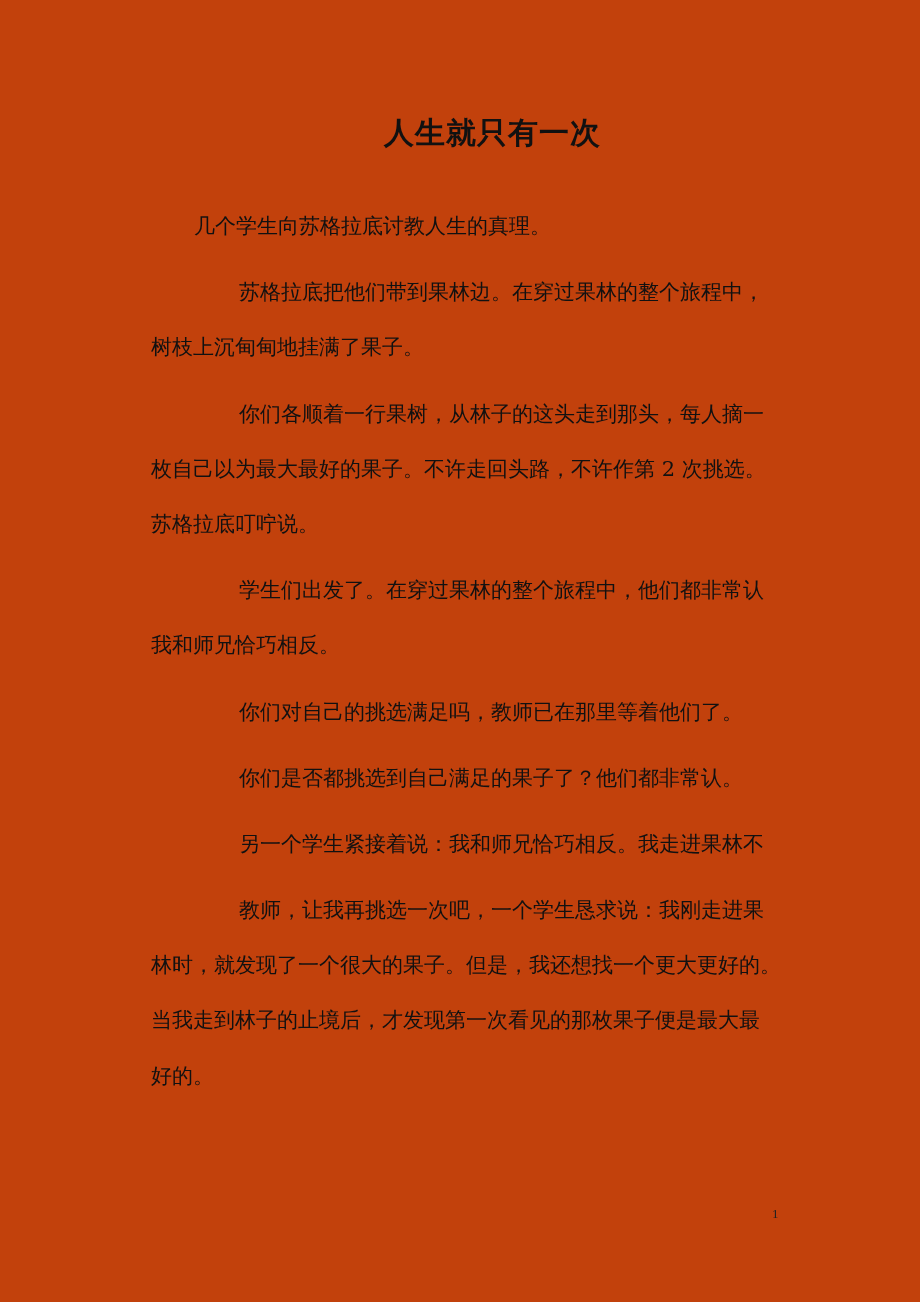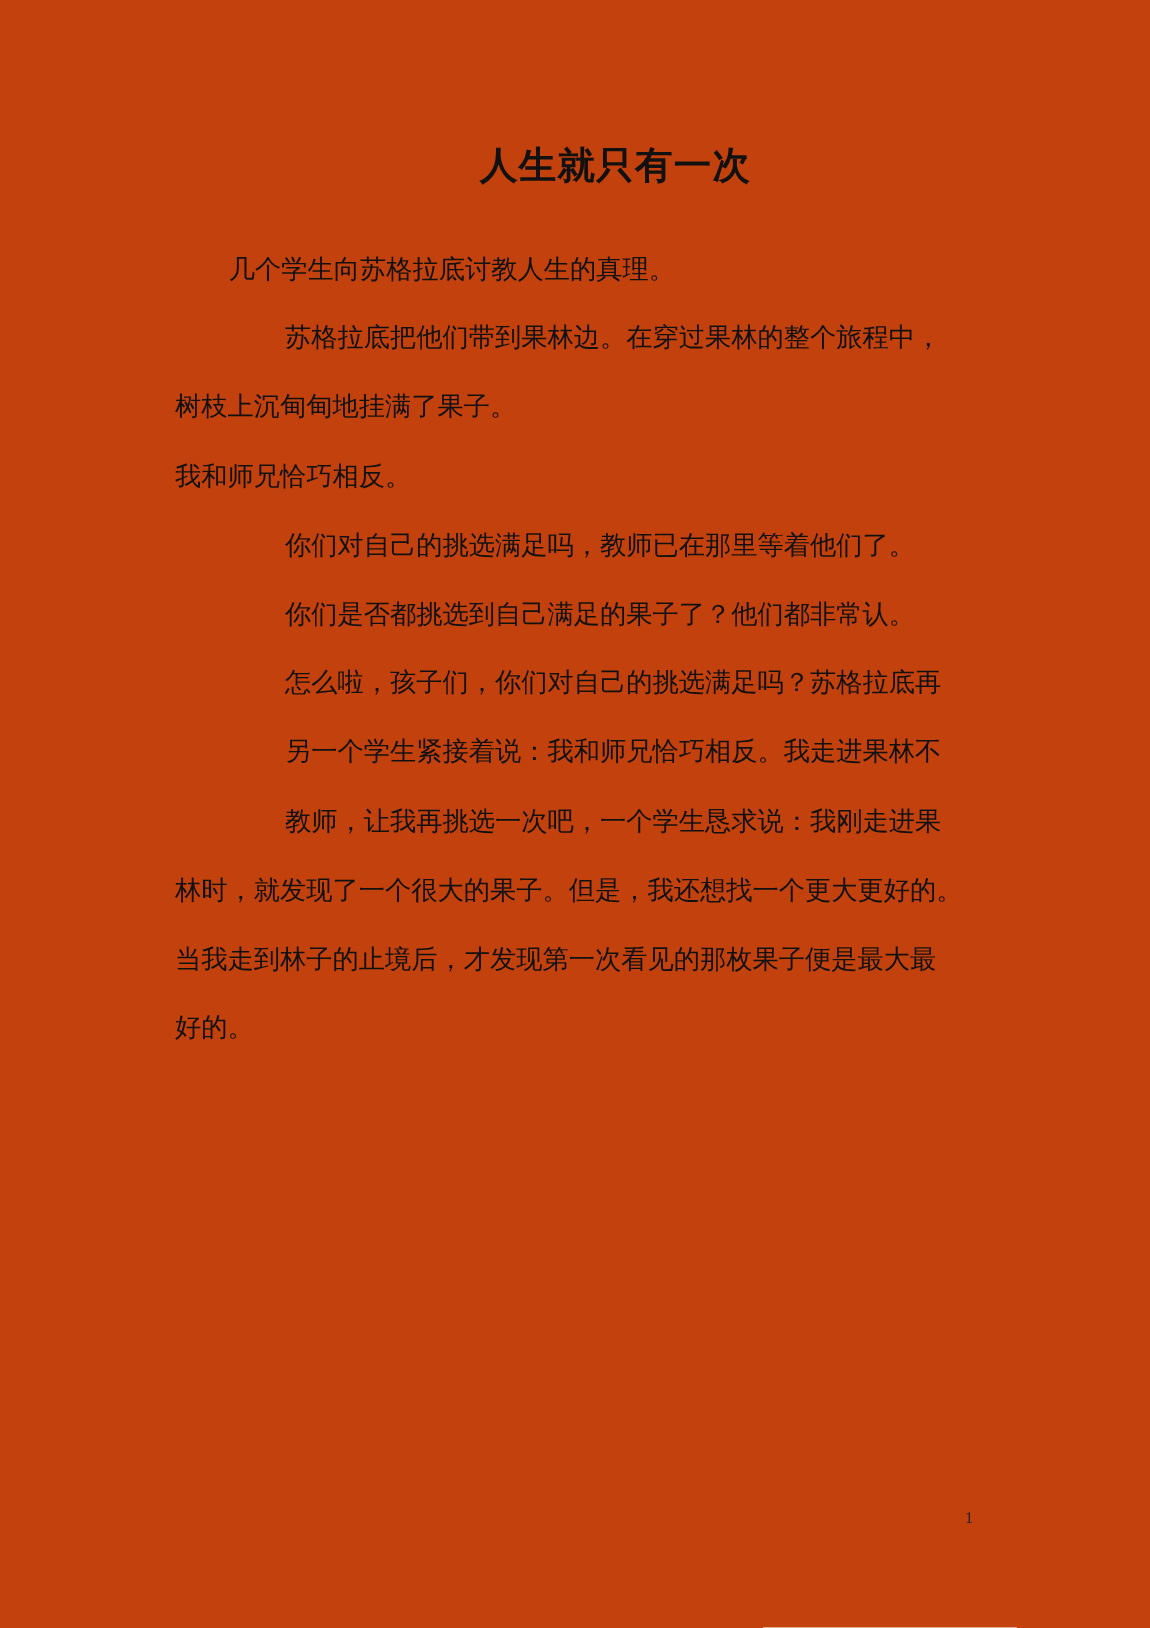--- a/index.html
+++ b/index.html
@@ -34,21 +34,21 @@
     letter-spacing: 1px;
     margin: 0;
   }
   .body {
     position: absolute;
     left: 140px;
     top: 188px;
     width: 660px;
   }
   .para {
-    margin: 0;
+    margin: 11px;
     font-size: 21px;
     line-height: 55.2px;
     text-align: justify;
     white-space: normal;
   }
   .line {
     display: block;
     white-space: nowrap;
     height: 55.2px;
     line-height: 55.2px;
@@ -72,30 +72,35 @@
 
   <div class="body">
     <p class="para">
       <span class="line indent1">几个学生向苏格拉底讨教人生的真理。</span>
     </p>
     <p class="para">
       <span class="line indent2">苏格拉底把他们带到果林边。在穿过果林的整个旅程中，</span>
       <span class="line">树枝上沉甸甸地挂满了果子。</span>
     </p>
     <p class="para">
+      <span class="line indent2">你们各顺着一行果树，从林子的这头走到那头，每人摘一</span>
+      <span class="line">枚自己以为最大最好的果子。不许走回头路，不许作第 2 次挑选。</span>
+      <span class="line">苏格拉底叮咛说。</span>
+    </p>
+    <p class="para">
+      <span class="line indent2">学生们出发了。在穿过果林的整个旅程中，他们都非常认</span>
       <span class="line">我和师兄恰巧相反。</span>
     </p>
     <p class="para">
       <span class="line indent2">你们对自己的挑选满足吗，教师已在那里等着他们了。</span>
     </p>
     <p class="para">
       <span class="line indent2">你们是否都挑选到自己满足的果子了？他们都非常认。</span>
     </p>
     <p class="para">
-      <span class="line indent2">怎么啦，孩子们，你们对自己的挑选满足吗？苏格拉底再</span>
     </p>
     <p class="para">
       <span class="line indent2">另一个学生紧接着说：我和师兄恰巧相反。我走进果林不</span>
     </p>
     <p class="para">
       <span class="line indent2">教师，让我再挑选一次吧，一个学生恳求说：我刚走进果</span>
       <span class="line">林时，就发现了一个很大的果子。但是，我还想找一个更大更好的。</span>
       <span class="line">当我走到林子的止境后，才发现第一次看见的那枚果子便是最大最</span>
       <span class="line">好的。</span>
     </p>

